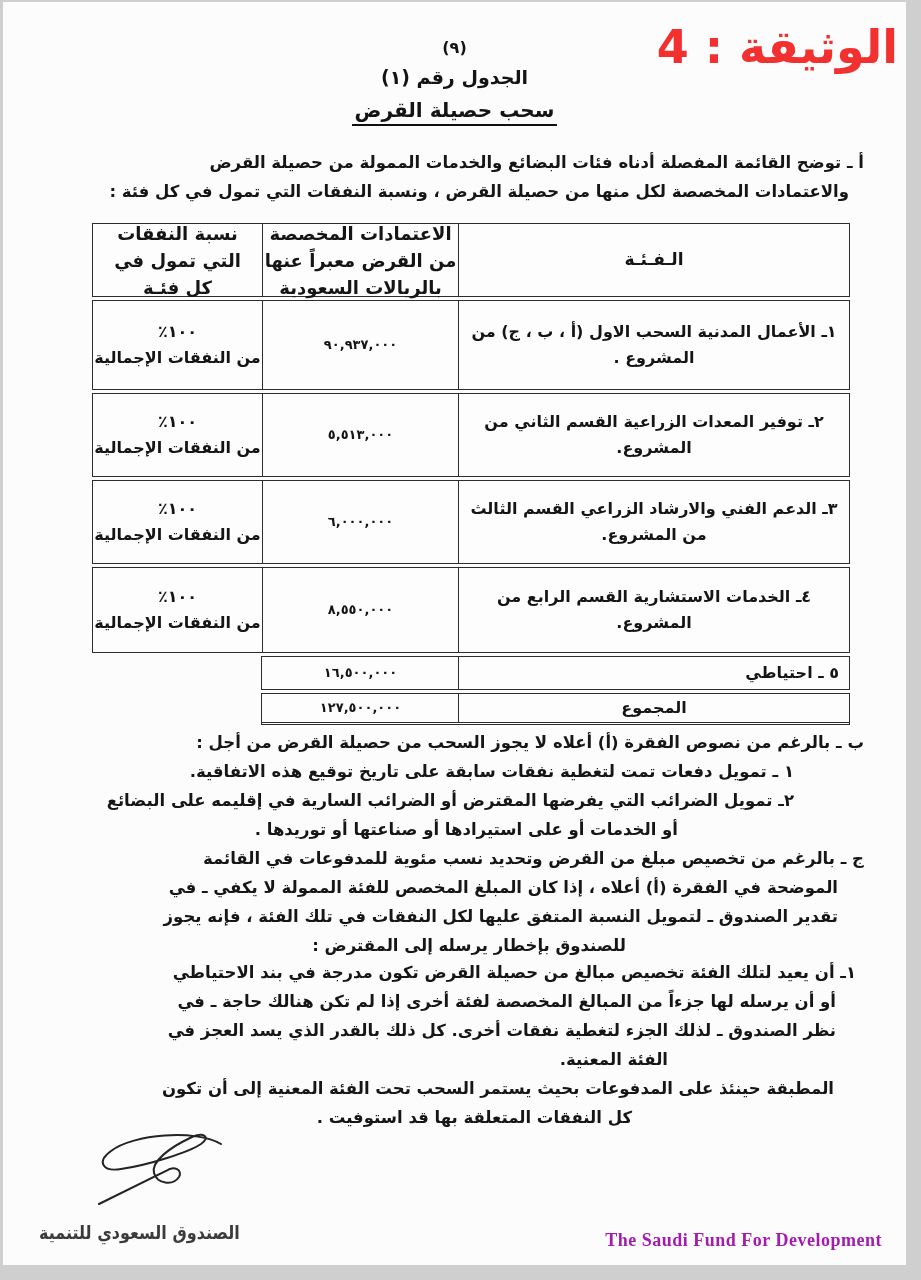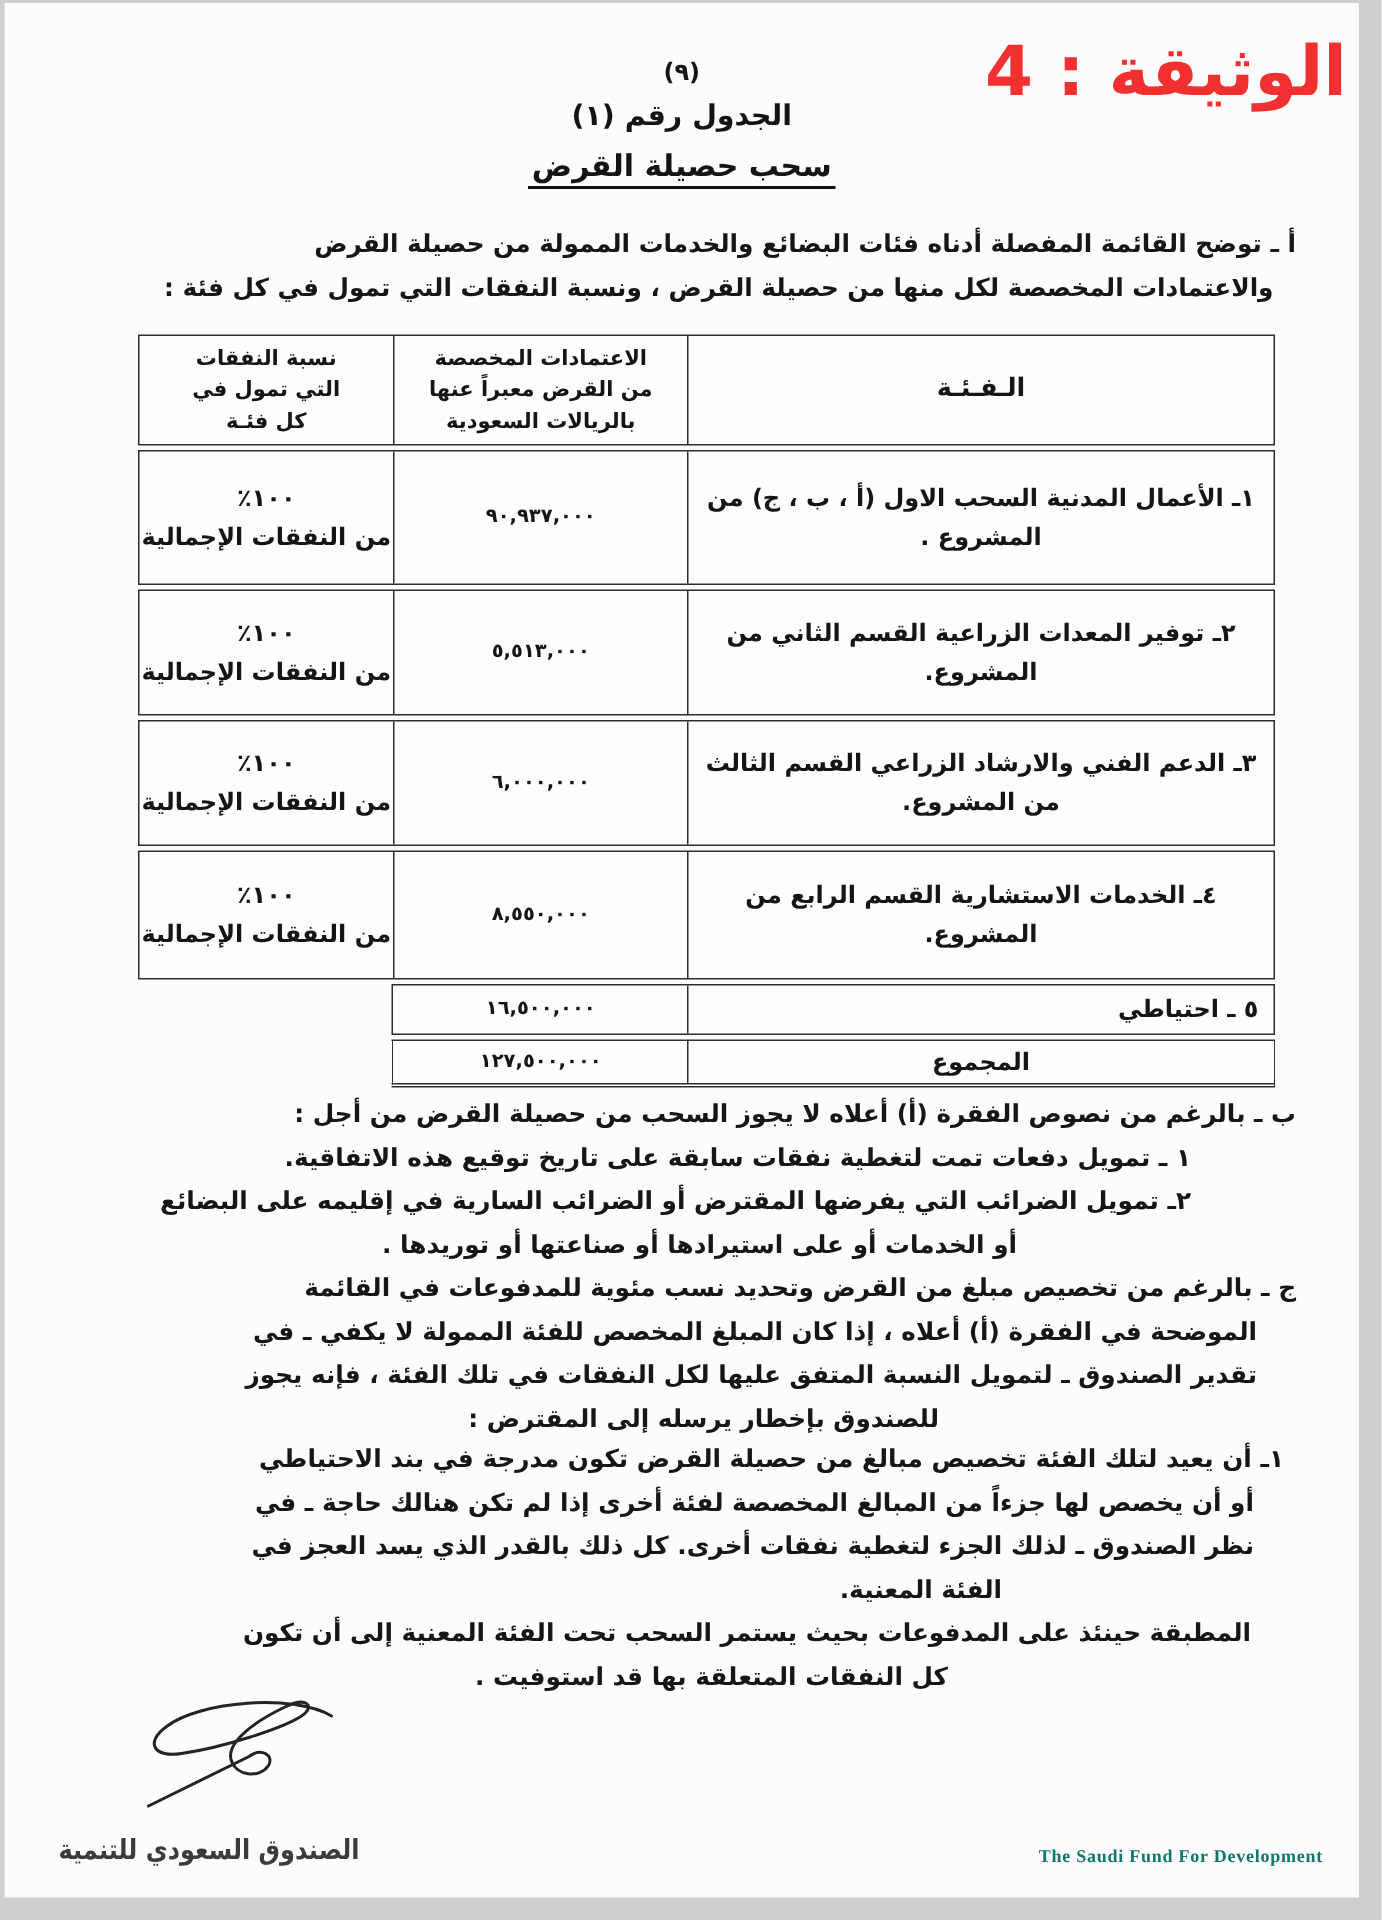--- a/index.html
+++ b/index.html
@@ -46,39 +46,39 @@
   .trow.first { margin-top:0; }
   .cell {
     box-sizing:border-box; display:flex; align-items:center; justify-content:center;
     text-align:center; white-space:pre-line;
     font-weight:bold; color:#151515; line-height:1.65;
   }
   .c-cat { width:390px; font-size:16px; }
   .c-amt { width:196px; font-size:13px; border-right:1px solid #2d2d2d; letter-spacing:1px; }
   .c-pct { width:170px; font-size:16px;  border-right:1px solid #2d2d2d; }
   .h-head { height:74px; }
-  .h-head .cell { font-size:14px; line-height:1.5; }
+  .h-head .cell { font-size:18px; line-height:1.5; }
   .h-head .c-cat { font-size:17px; }
   .h-r1 { height:90px; } .h-r2 { height:84px; } .h-r3 { height:84px; } .h-r4 { height:86px; }
   .short { width:589px; }
   .h-res { height:34px; }
   .h-res .c-cat { justify-content:flex-start; padding-right:10px; }
   .h-tot { height:32px; border-bottom:3px double #2d2d2d; }
 
   
   .signature { position:absolute; left:88px; top:1122px; }
   .logo-ar {
     position:absolute; left:36px; top:1220px;
     font-size:16px; font-weight:bold; color:#3b3b3b;
     letter-spacing:1px; transform:scaleY(1.15); transform-origin:left top;
   }
   .logo-en {
     position:absolute; right:24px; top:1228px;
     font-family:"Liberation Serif", serif;
-    font-size:12px; font-weight:bold; color:#0f766e; letter-spacing:0.5px;
+    font-size:18px; font-weight:bold; color:#a21caf; letter-spacing:0.5px;
   }
 </style>
 </head>
 <body>
 
 <div class="page">
 
   <div class="doc-label" style="color:#f23030;">الوثيقة : 4</div>
 
   <div class="center-line page-number">(٩)</div>
@@ -157,21 +157,21 @@
 
   <div class="para" style="top:842px; right:42px;">
     <div class="ln">ج  ـ بالرغم من تخصيص مبلغ من القرض وتحديد نسب مئوية للمدفوعات في القائمة</div>
     <div class="ln" style="padding-right:26px;">الموضحة في الفقرة (أ) أعلاه ، إذا كان المبلغ المخصص للفئة الممولة لا يكفي ـ في</div>
     <div class="ln" style="padding-right:26px;">تقدير الصندوق ـ لتمويل النسبة المتفق عليها لكل النفقات في تلك الفئة ، فإنه يجوز</div>
     <div class="ln" style="padding-right:238px;">للصندوق بإخطار يرسله إلى المقترض :</div>
   </div>
 
   <div class="para" style="top:956px; right:50px;">
     <div class="ln">١ـ أن يعيد لتلك الفئة تخصيص مبالغ من حصيلة القرض تكون مدرجة في بند الاحتياطي</div>
-    <div class="ln" style="padding-right:20px;">أو أن يخصص لها جزءاً من المبالغ المخصصة لفئة أخرى إذا لم تكن هنالك حاجة ـ في</div>
+    <div class="ln" style="padding-right:20px;">أو أن يرسله لها جزءاً من المبالغ المخصصة لفئة أخرى إذا لم تكن هنالك حاجة ـ في</div>
     <div class="ln" style="padding-right:20px;margin-left:20px;">نظر الصندوق ـ لذلك الجزء لتغطية نفقات أخرى. كل ذلك بالقدر الذي يسد العجز في</div>
     <div class="ln" style="padding-right:188px;">الفئة المعنية.</div>
   </div>
 
   <div class="para" style="top:1072px; right:50px;">
     <div class="ln" style="padding-right:22px;">المطبقة حينئذ على المدفوعات بحيث يستمر السحب تحت الفئة المعنية إلى أن تكون</div>
     <div class="ln" style="padding-right:224px;">كل النفقات المتعلقة بها قد استوفيت .</div>
   </div>
 
   <div class="signature">

